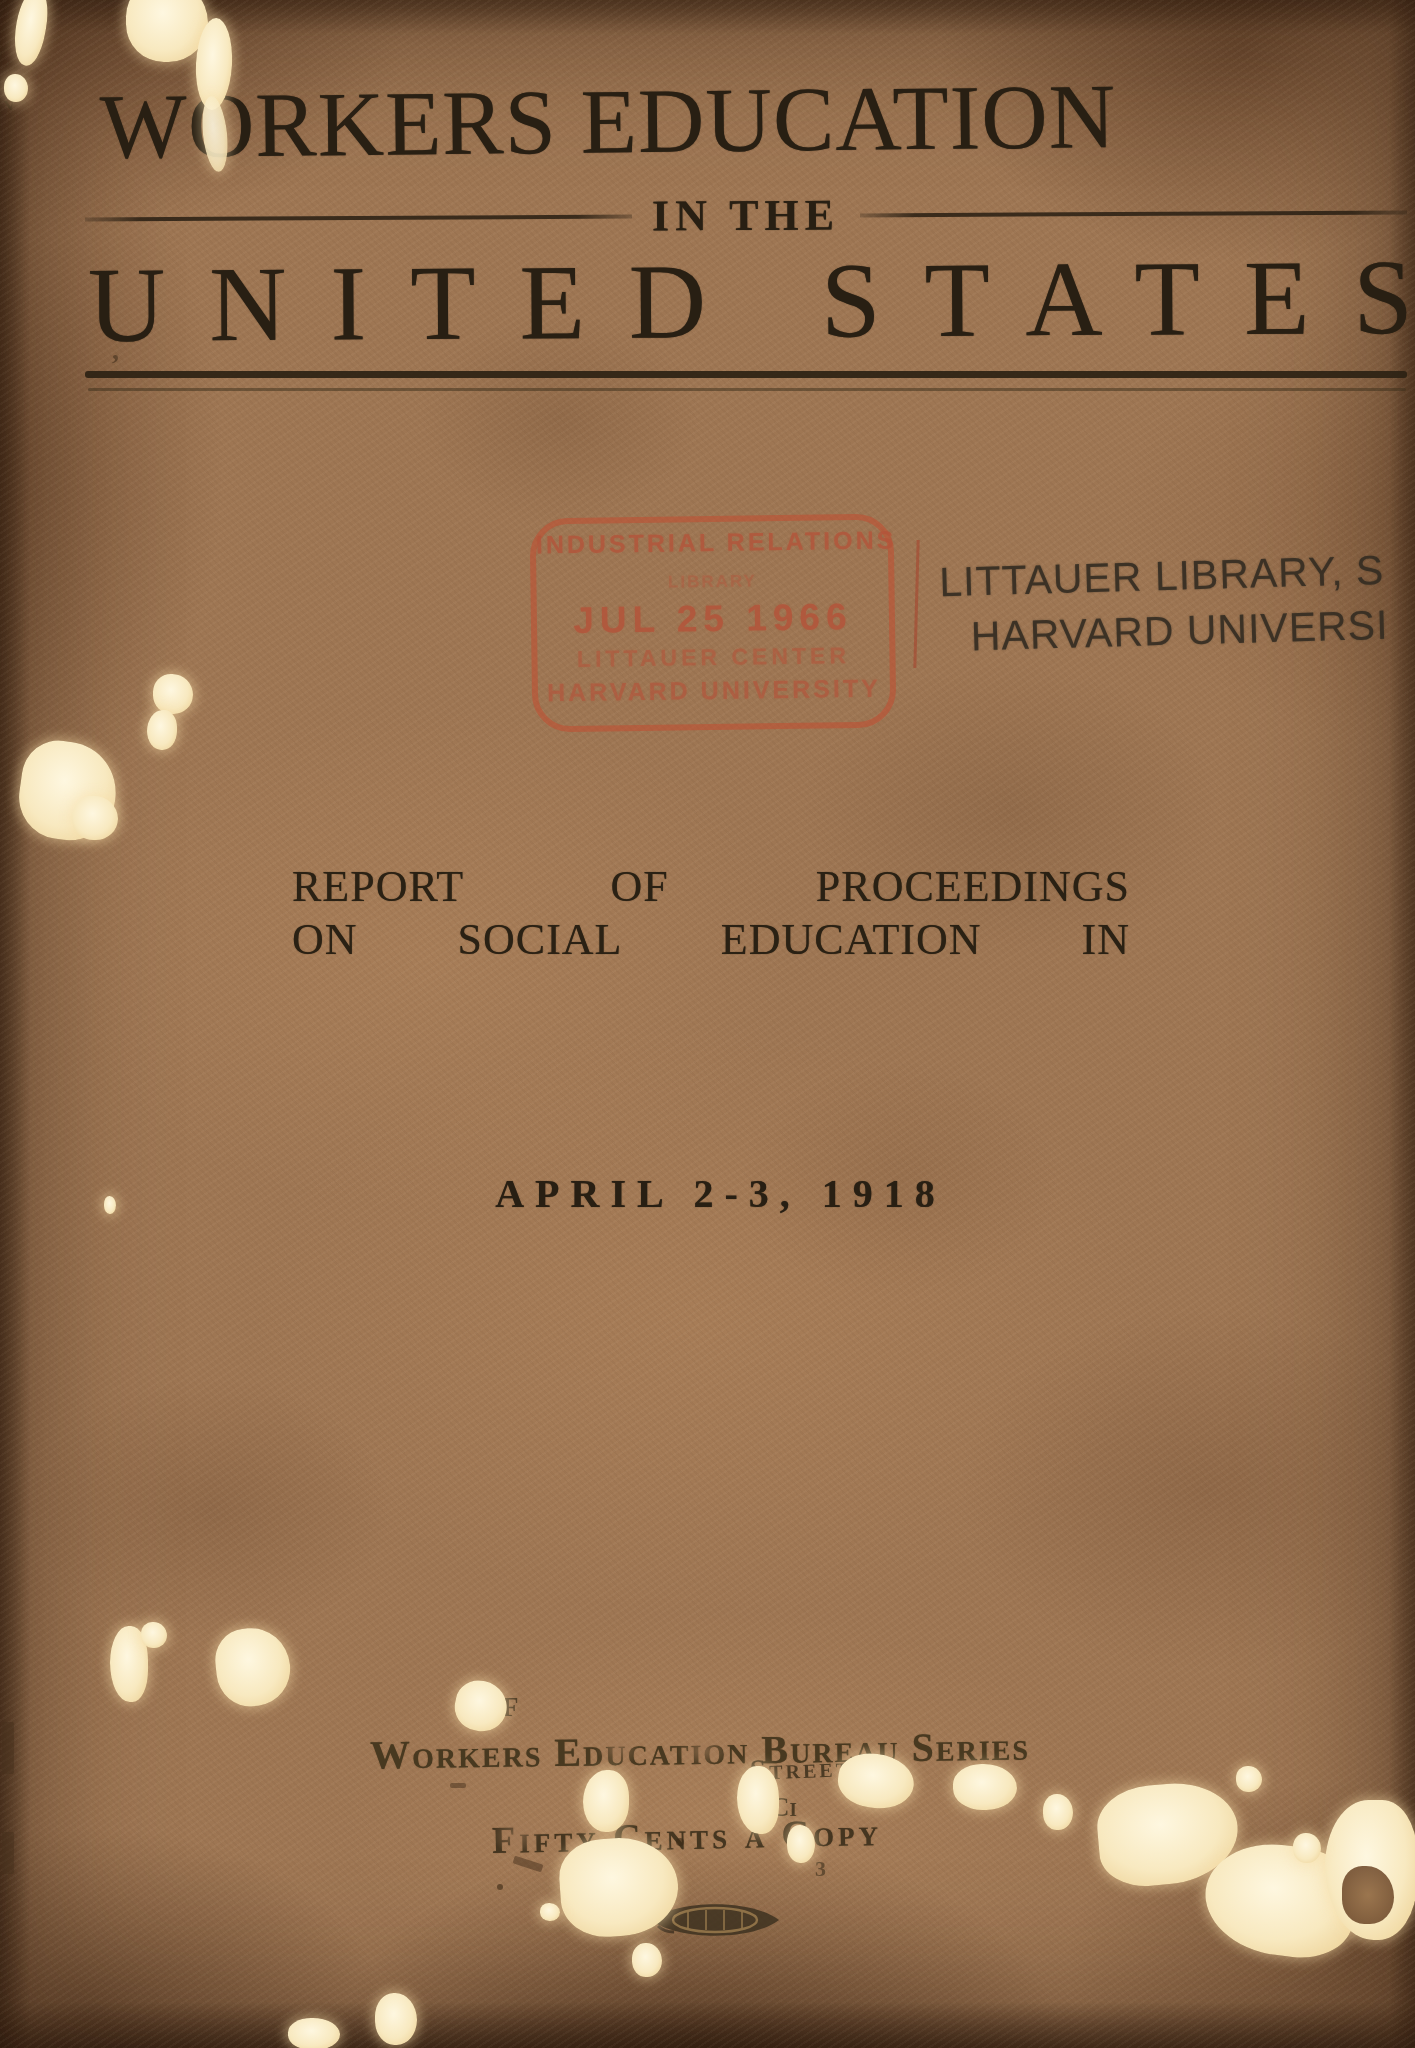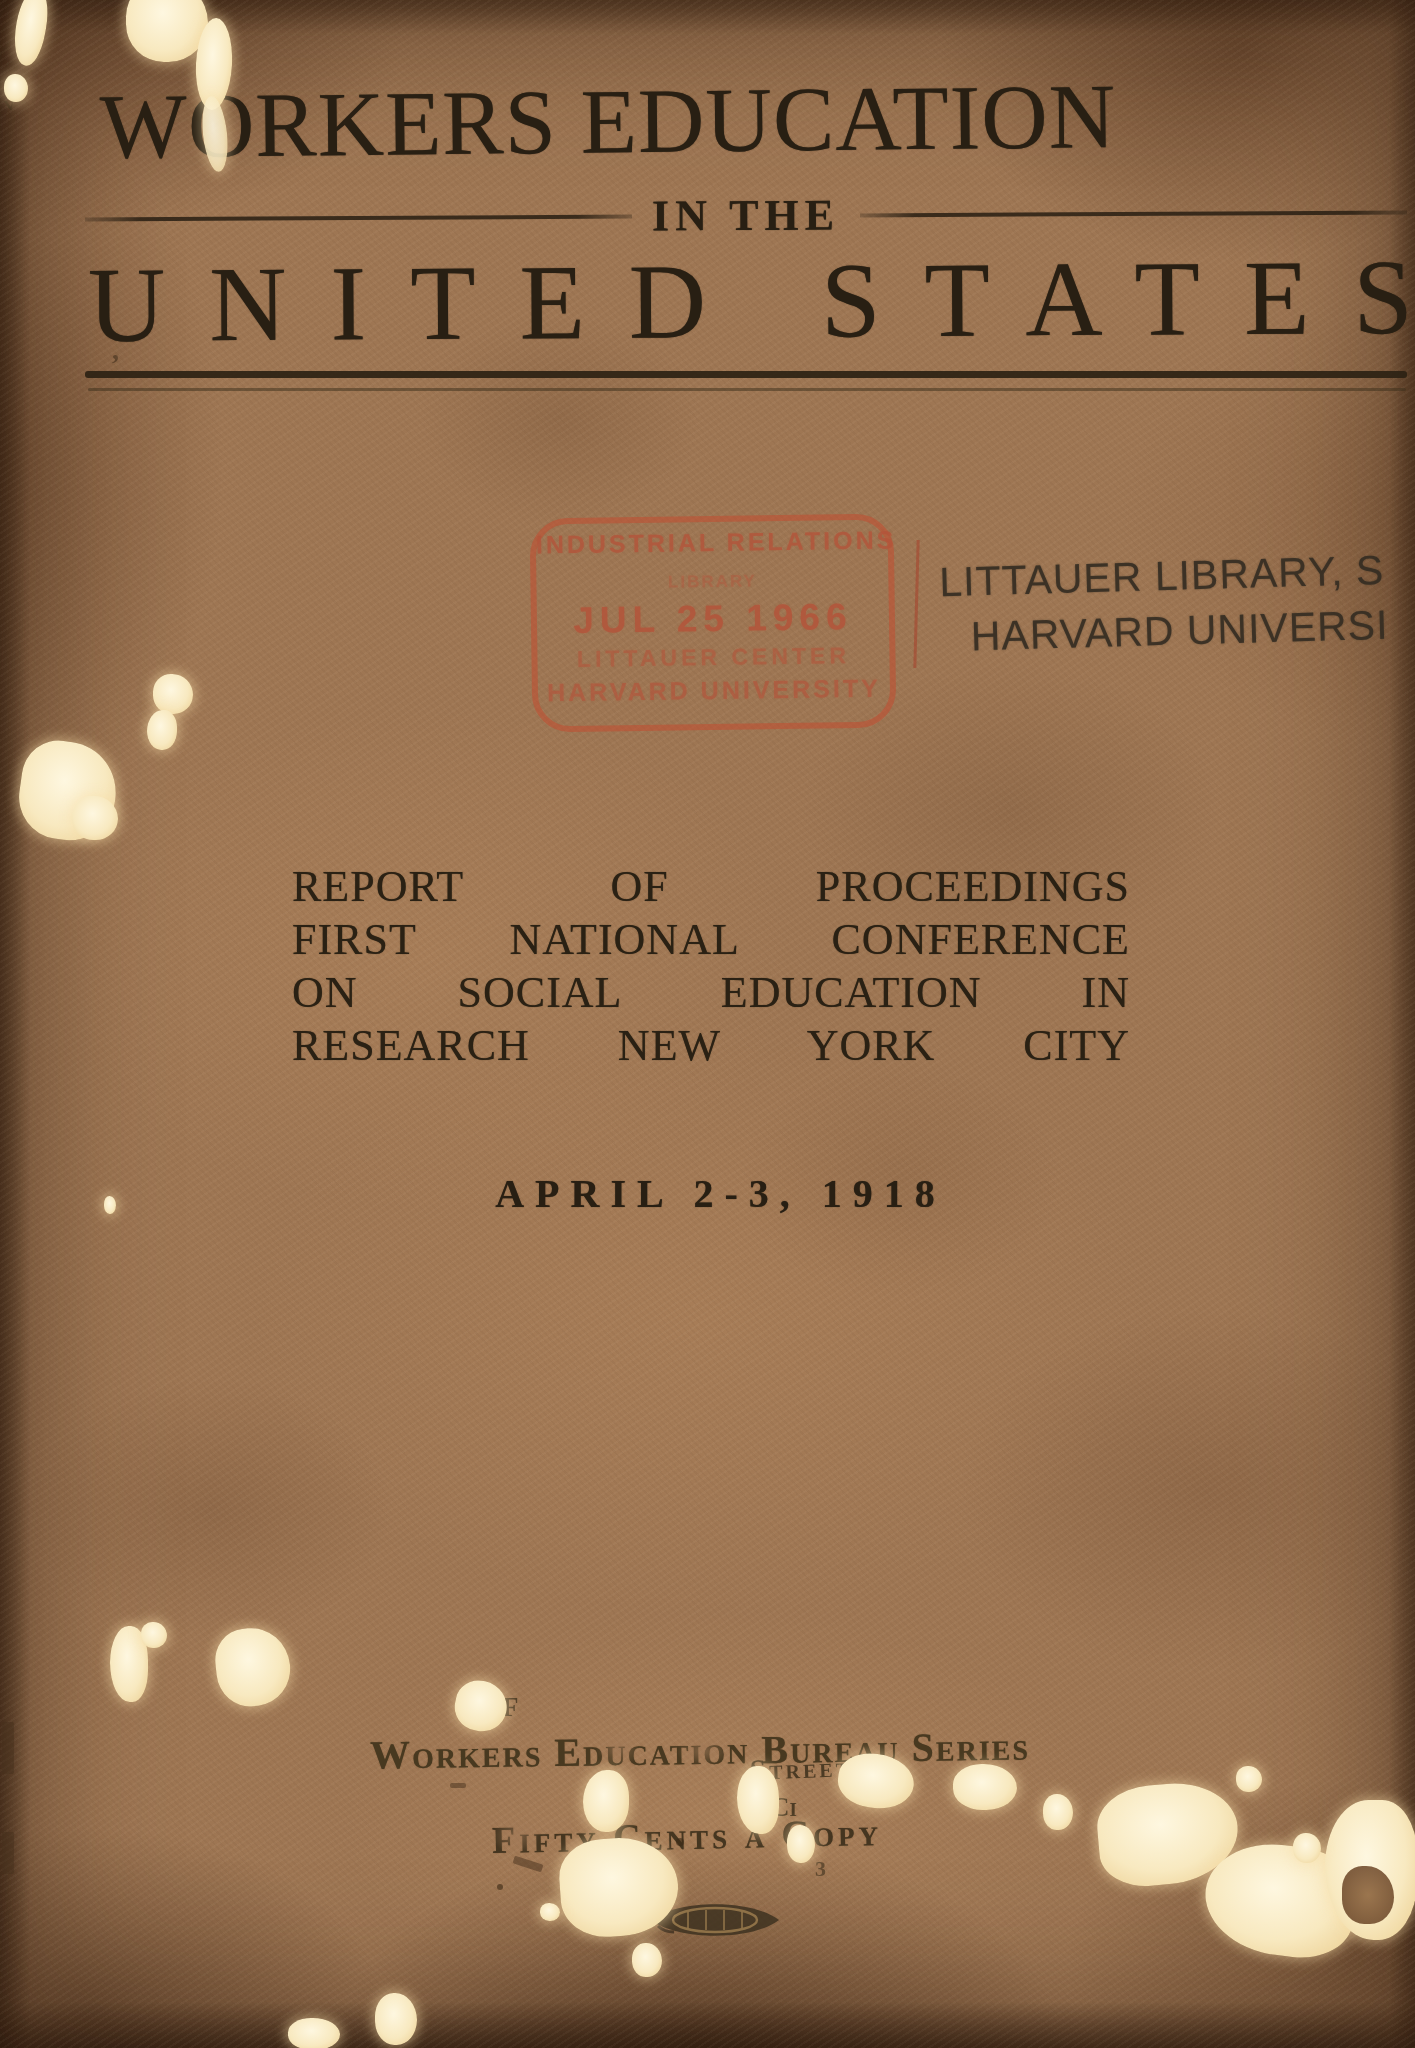--- a/index.html
+++ b/index.html
@@ -116,23 +116,21 @@
   </div>
   <div class="abs red-line"></div>
 
   <div class="abs black-stamp">
     <div class="l1">LITTAUER LIBRARY, S</div>
     <div class="l2">HARVARD UNIVERSI</div>
   </div>
 
   <div class="abs sub">
     <div class="jl">REPORT OF PROCEEDINGS</div>
-    <div class="jl">FIRST NATIONAL CONFERENCE</div>
     <div class="jl">ON SOCIAL EDUCATION IN</div>
-    <div class="jl">RESEARCH NEW YORK CITY</div>
   </div>
   <div class="abs ink dateline">APRIL 2-3, 1918</div>
 
   <div class="abs series">Workers Education Bureau Series</div>
   <div class="abs price">Fifty Cents a Copy</div>
 
   <span class="frag" style="left:466px;top:1706px;font-size:24px;opacity:.75;">s</span>
   <span class="frag" style="left:502px;top:1692px;font-size:27px;opacity:.8;">F</span>
   <span class="frag" style="left:750px;top:1752px;font-size:29px;letter-spacing:3px;opacity:.85;transform:rotate(-2deg);">Street</span>
   <span class="frag" style="left:594px;top:1789px;font-size:27px;opacity:.85;">N·</span>

